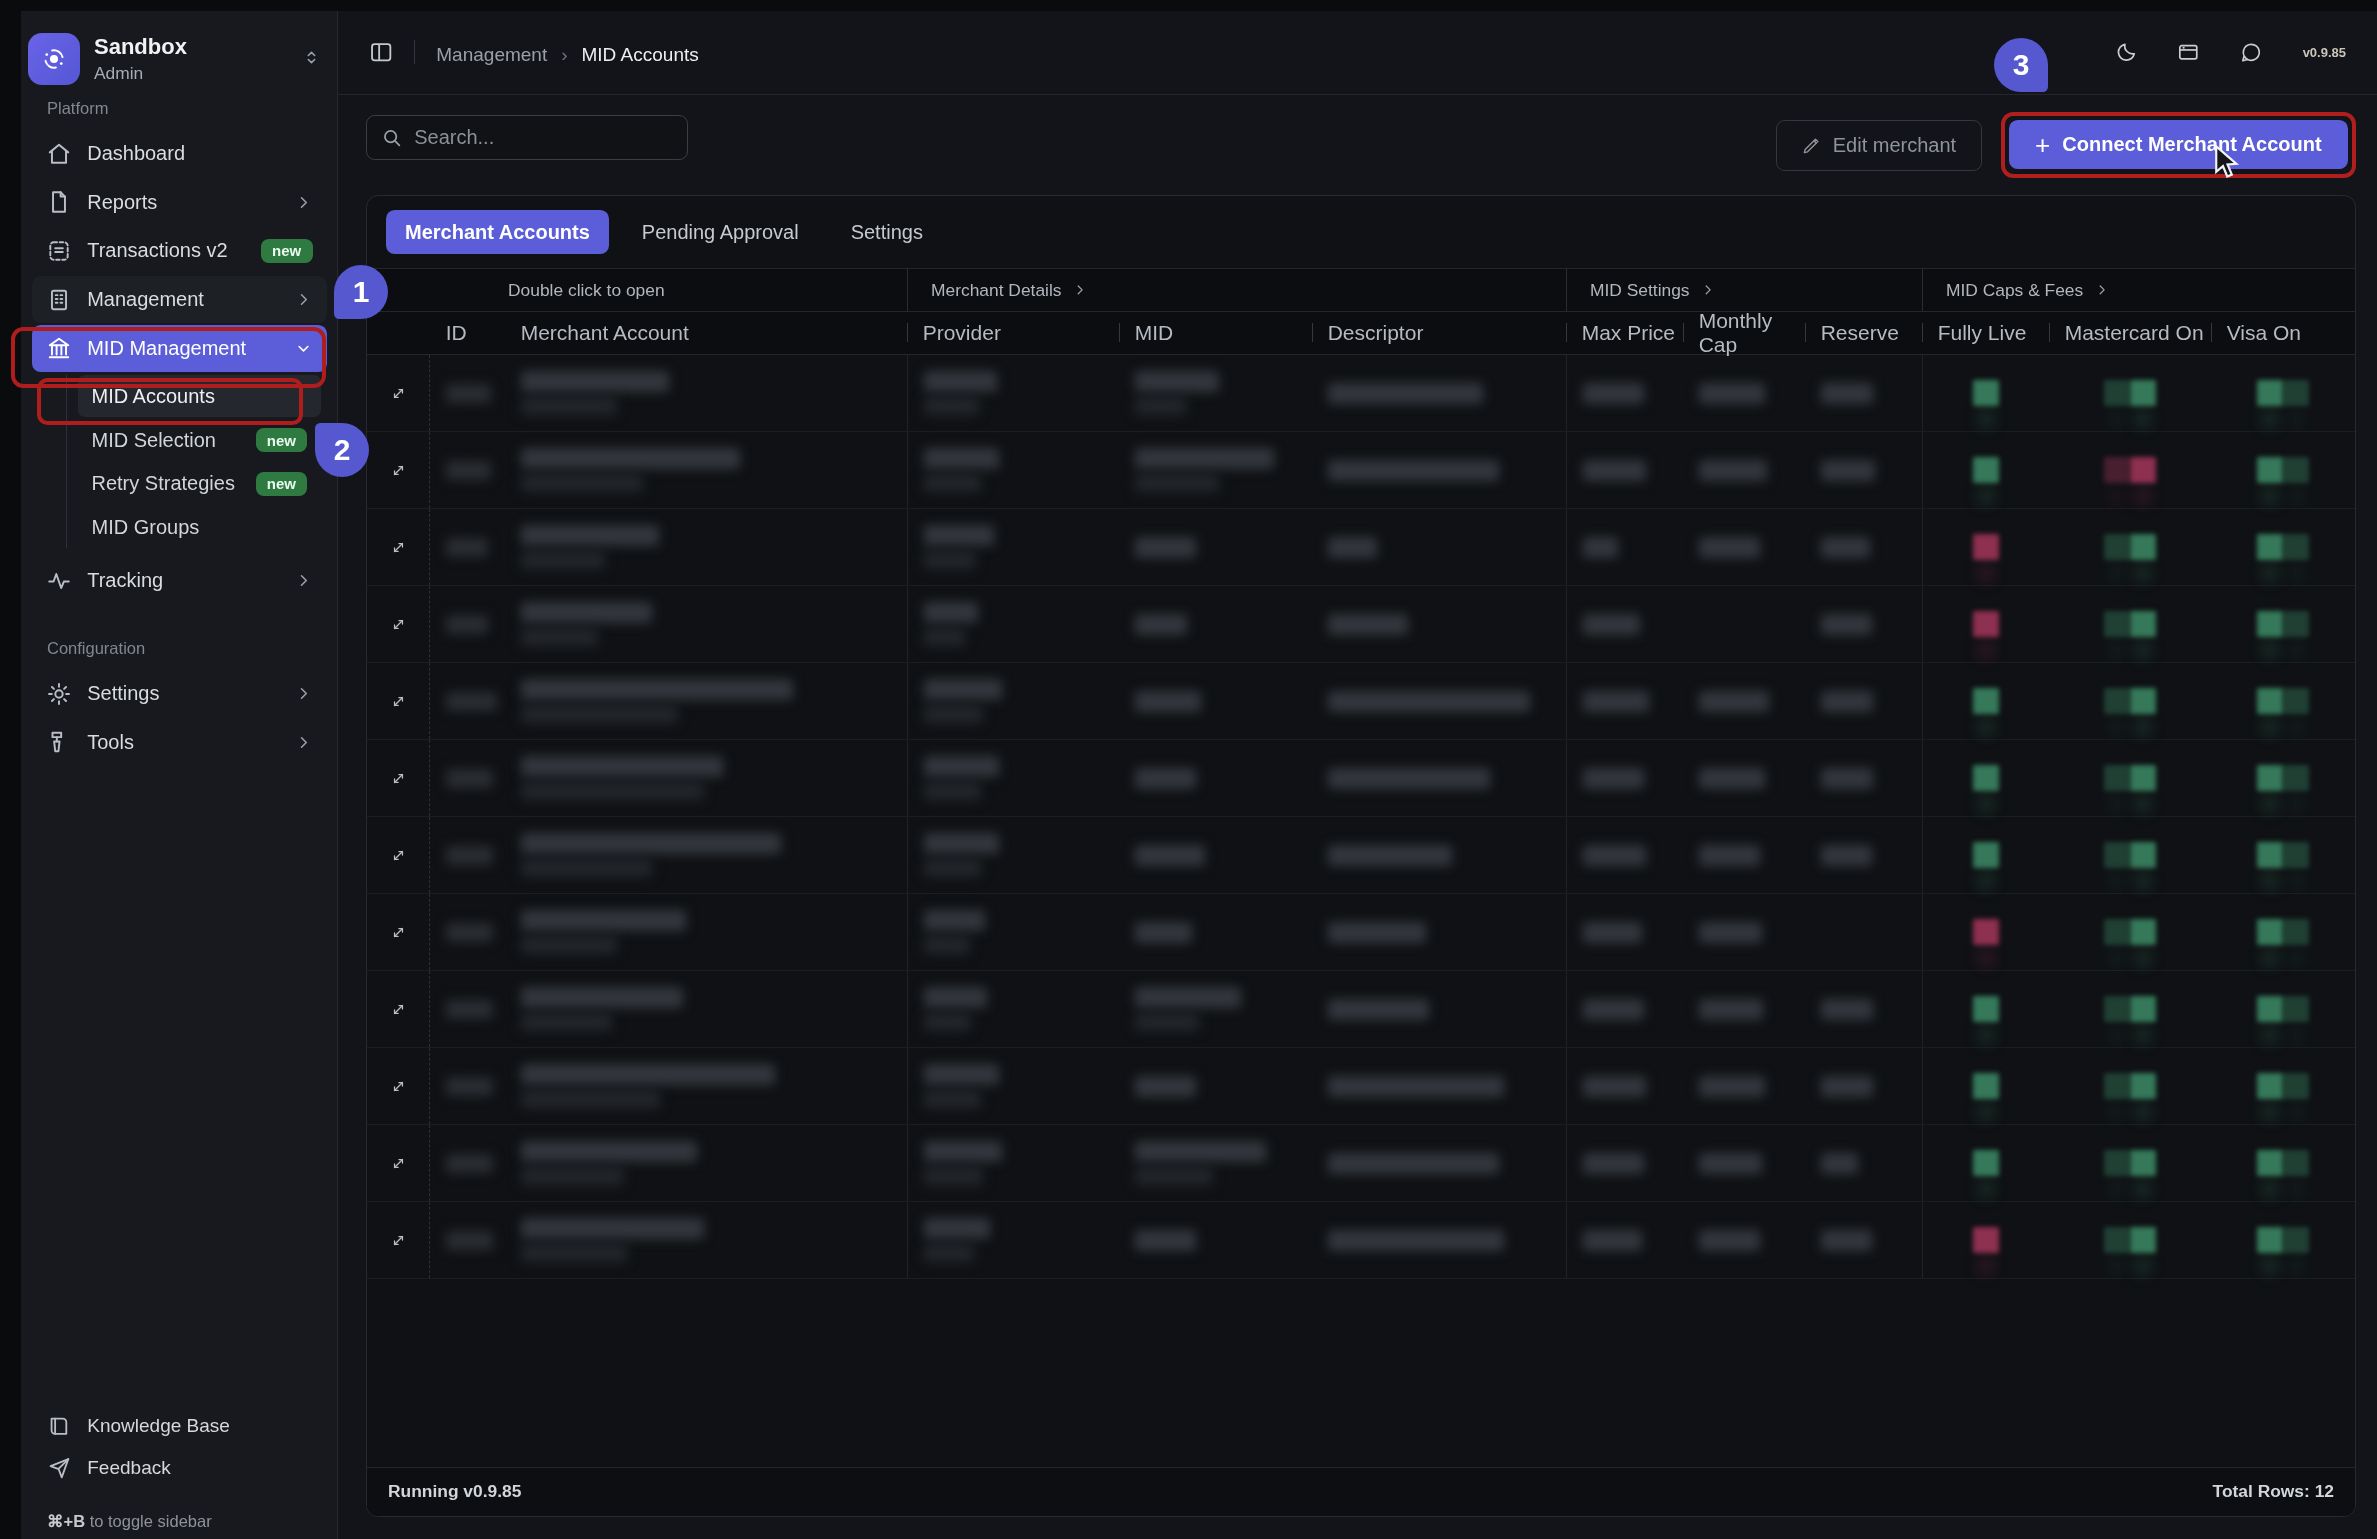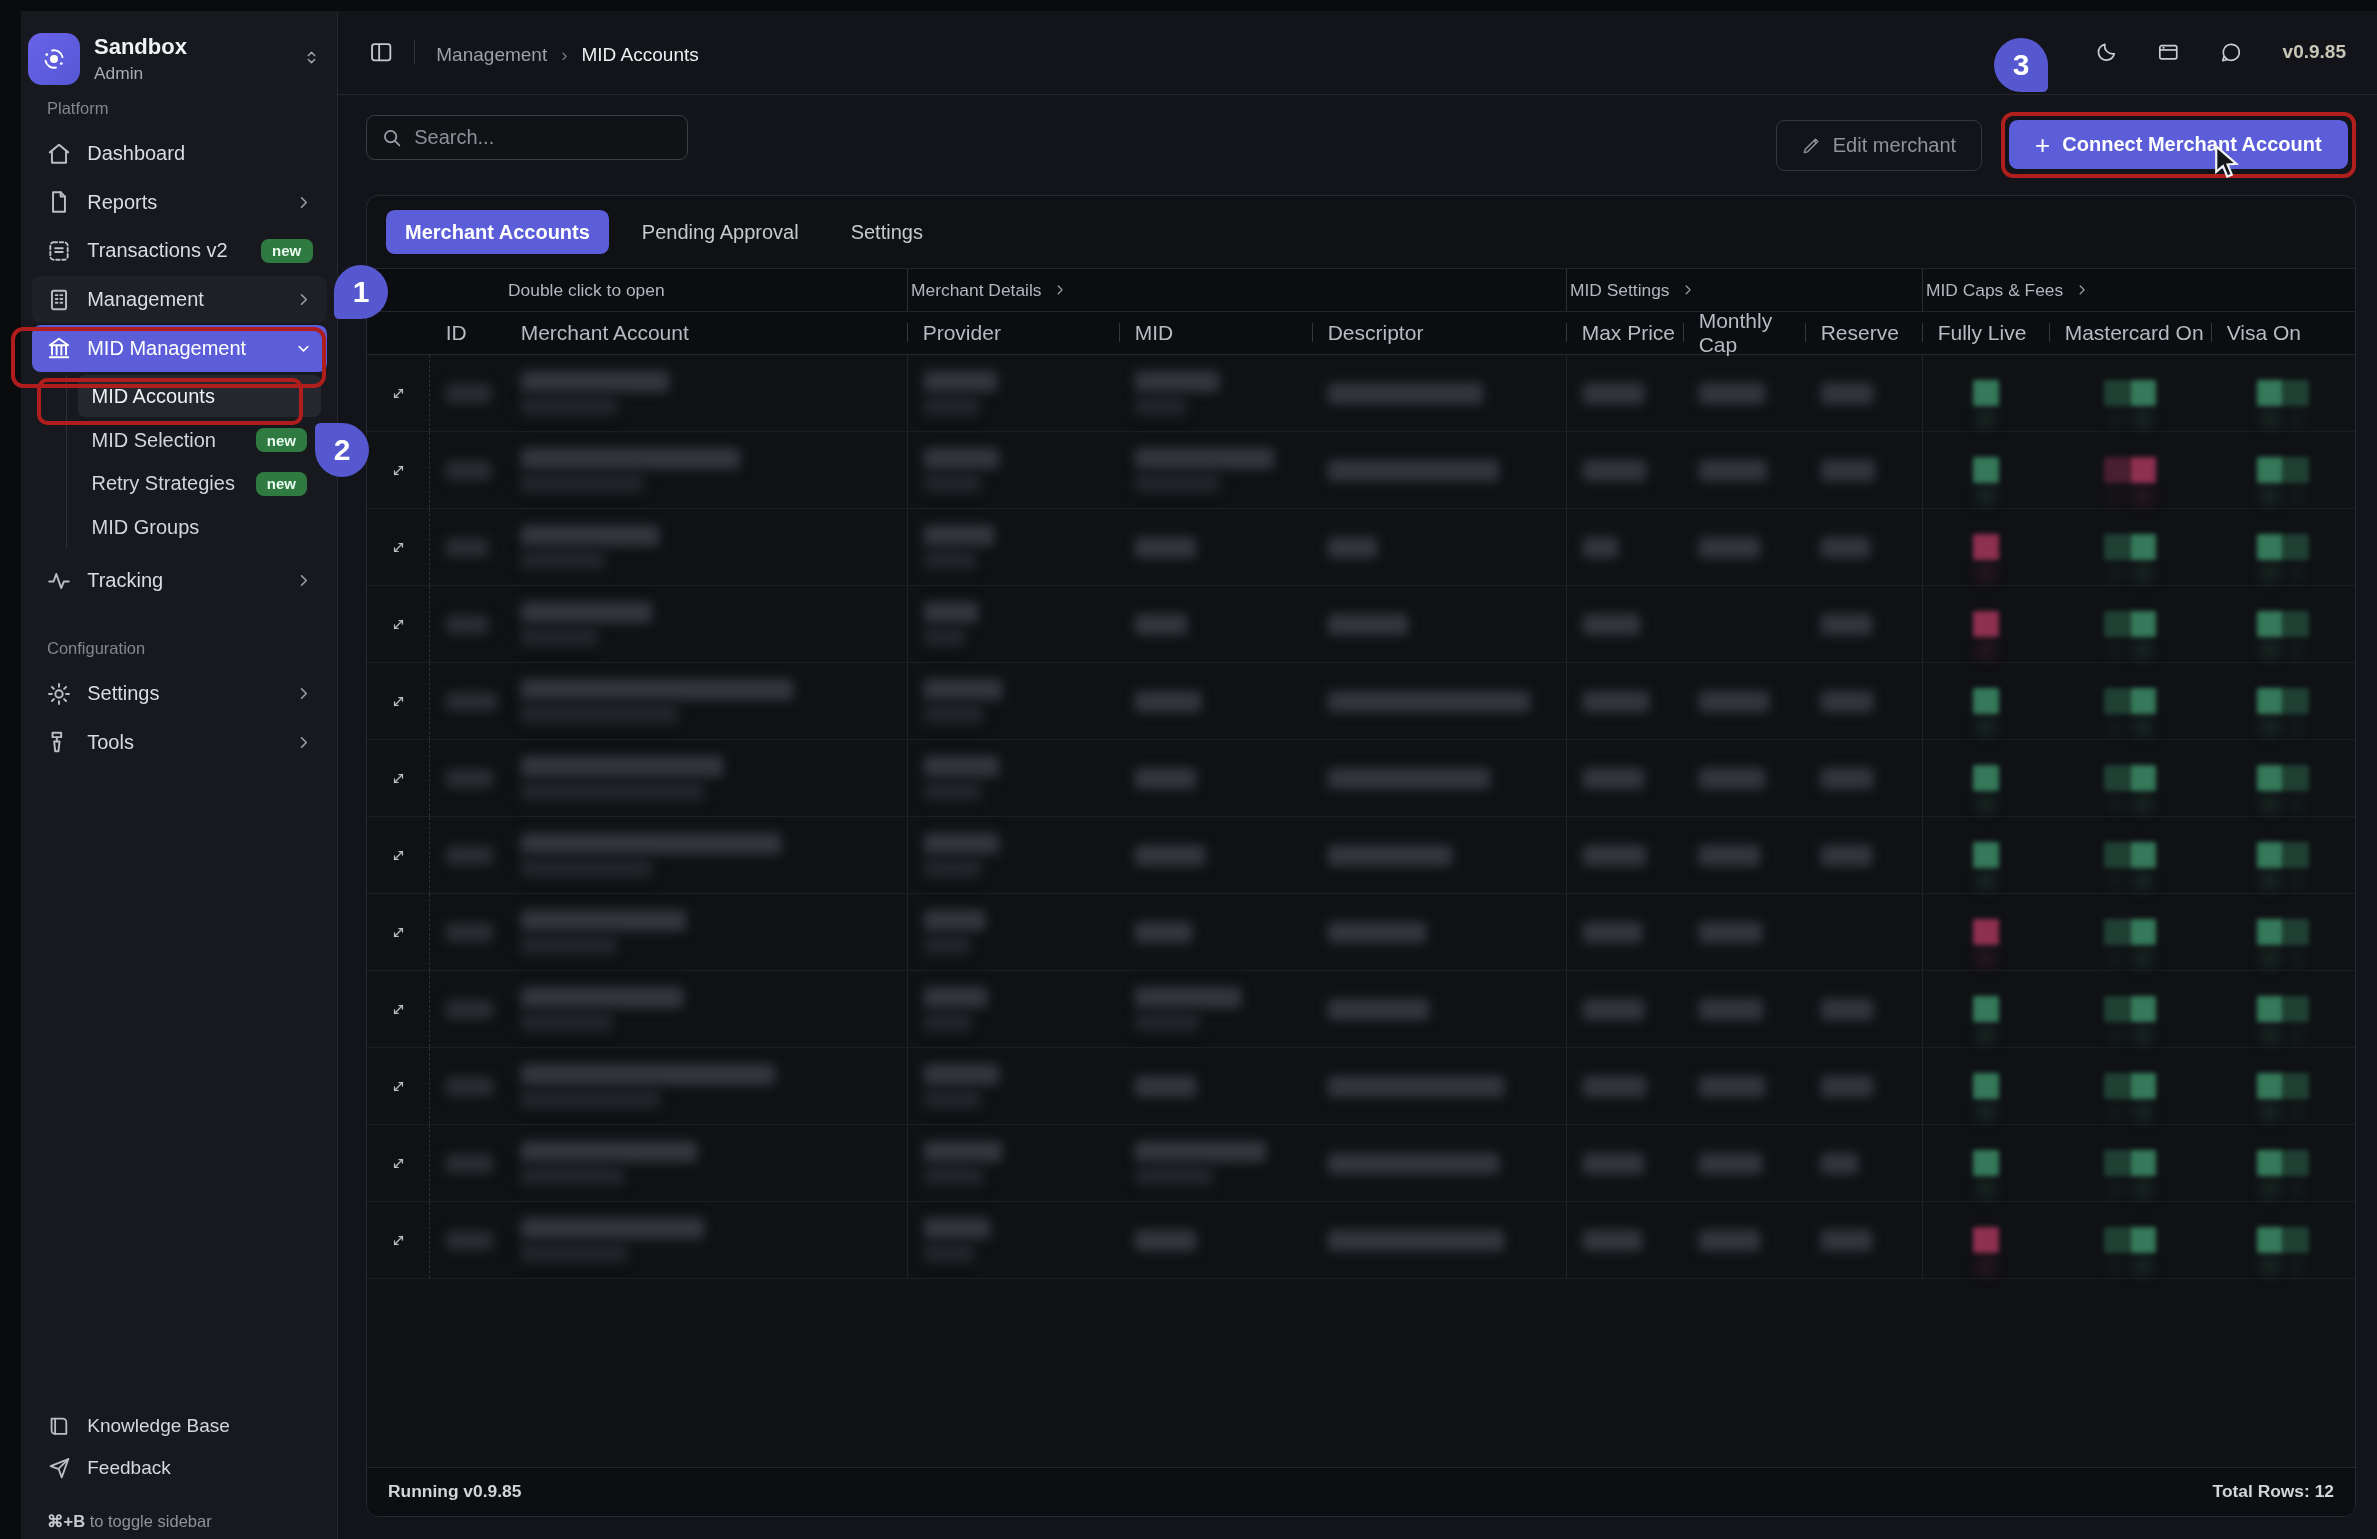--- a/index.html
+++ b/index.html
@@ -52,21 +52,21 @@
   
   .main { flex:1; display:flex; flex-direction:column; background:#121419; min-width:0; }
   .topbar { height:84px; display:flex; align-items:center; padding:0 31px; border-bottom:0.9px solid #24262b; }
   .panel-toggle { color:#c5c9ce; display:flex; }
   .tb-divider { width:0.9px; height:24.4px; background:#33363c; margin:0 21px; }
   .crumb { font-size:19px; color:#9aa0a8; }
   .crumb.current { color:#eceef0; }
   .crumb-sep { color:#70757c; margin:0 14px; font-size:19px; }
   .tb-right { margin-left:auto; display:flex; align-items:center; gap:40px; }
   .tb-icon { color:#c9cdd2; display:flex; }
-  .tb-version { font-size:19px; font-weight:600; color:#c9c6b8; }
+  .tb-version { font-size:13px; font-weight:600; color:#c9c6b8; }
 
   .content { flex:1; display:flex; flex-direction:column; padding:17.4px 21px 22.6px 28px; min-height:0; }
   .toolbar { display:flex; align-items:flex-start; }
   .search-box { width:322px; height:45px; border:0.9px solid #3b3e44; border-radius:8.7px;
     display:flex; align-items:center; gap:12.2px; padding:0 14px; color:#9aa0a7; background:#101216; margin-top:3.5px;}
   .search-box input { background:transparent; border:0; outline:0; color:#cfd3d7; font-size:20px;
     width:100%; font-family:"Liberation Sans",sans-serif; }
   .search-box input::placeholder { color:#8b9198; }
   .toolbar-right { margin-left:auto; display:flex; align-items:center; gap:19px;justify-content:center; }
   .btn-secondary { height:51px; margin-top:1.7px; display:flex; align-items:center; gap:12.2px; padding:0 24.4px;
@@ -77,21 +77,21 @@
   .btn-primary .plus { font-size:26px; font-weight:400; line-height:0; }
 
   .panel { flex:1; margin-top:17.4px; border:0.9px solid #272a30; border-radius:12.2px; background:#0f1114;
     display:flex; flex-direction:column; overflow:hidden; min-height:0; }
   .tabs-row { padding:14px 19px; display:flex; align-items:center; gap:14px; }
   .tab { font-size:20px; color:#c6cacf; padding:10.5px 19px; border-radius:8.7px; }
   .tab.active { background:#5b5ed8; color:#ffffff; font-weight:600; }
 
   .tgrid { display:grid; grid-template-columns:63px 75px 402px 212px 193px 254px 117px 122px 117px 127px 162px minmax(0,1fr); }
   .ghead { background:#0b0d10; border-top:0.9px solid #24262c; }
-  .gcell { height:42px; display:flex; align-items:center; font-size:17.4px; color:#b2b7be; padding-left:3px; }
+  .gcell { height:42px; display:flex; align-items:center; font-size:17.4px; color:#b2b7be; padding-left:23px; }
   .gcell.first { grid-column:span 3; padding-left:141px; }
   .gcell.span3 { grid-column:span 3; border-left:0.9px solid #2a2d33; }
   .gcell .gchev { margin-left:10.5px; color:#9aa0a7; display:flex; }
   .chead { background:#0b0d10; border-top:0.9px solid #24262c; border-bottom:0.9px solid #24262c; }
   .ccell { height:42px; display:flex; align-items:center; font-size:21px; color:#b6bbc2; padding-left:15.7px; position:relative; }
   .ccell.sep::before { content:""; position:absolute; left:0; top:11.3px; width:0.9px; height:19px; background:#34373d; }
 
   .rows { flex:0 0 auto; }
   .trow { border-bottom:0.9px solid #1a1d21; height:77px; }
   .tcell { display:flex; flex-direction:column; justify-content:center; gap:5.2px; padding-left:15.7px; min-width:0; }

